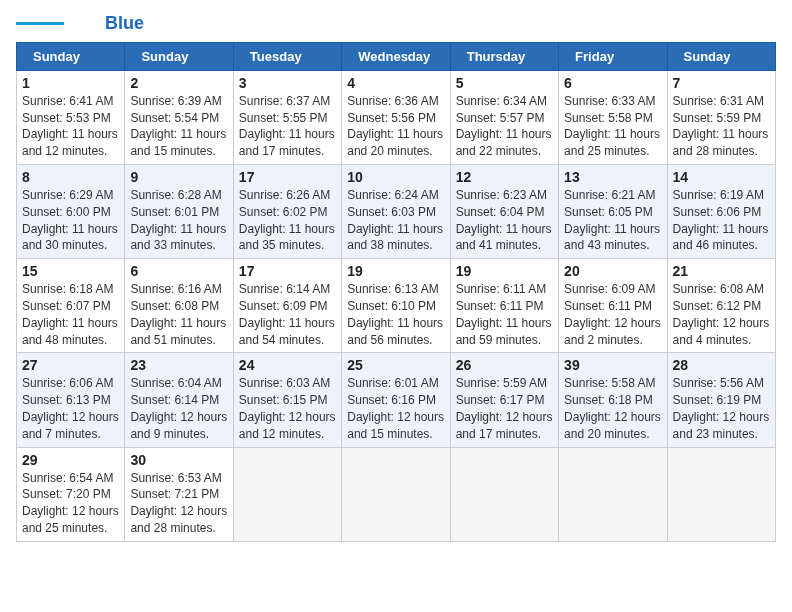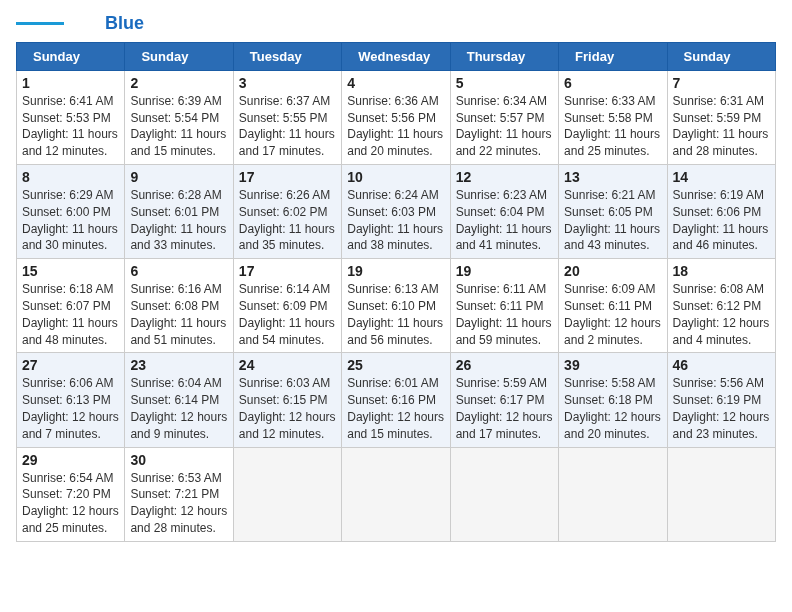--- a/index.html
+++ b/index.html
@@ -194,21 +194,21 @@
         </td>
         <td>
           <span class="day-num">19</span>
           <div class="day-info">Sunrise: 6:11 AM<br>Sunset: 6:11 PM<br>Daylight: 11 hours and 59 minutes.</div>
         </td>
         <td>
           <span class="day-num">20</span>
           <div class="day-info">Sunrise: 6:09 AM<br>Sunset: 6:11 PM<br>Daylight: 12 hours and 2 minutes.</div>
         </td>
         <td>
-          <span class="day-num">18</span>
+          <span class="day-num">21</span>
           <div class="day-info">Sunrise: 6:08 AM<br>Sunset: 6:12 PM<br>Daylight: 12 hours and 4 minutes.</div>
         </td>
       </tr>
       <tr class="row-stripe">
         <td>
           <span class="day-num">27</span>
           <div class="day-info">Sunrise: 6:06 AM<br>Sunset: 6:13 PM<br>Daylight: 12 hours and 7 minutes.</div>
         </td>
         <td>
           <span class="day-num">23</span>
@@ -224,21 +224,21 @@
         </td>
         <td>
           <span class="day-num">26</span>
           <div class="day-info">Sunrise: 5:59 AM<br>Sunset: 6:17 PM<br>Daylight: 12 hours and 17 minutes.</div>
         </td>
         <td>
           <span class="day-num">39</span>
           <div class="day-info">Sunrise: 5:58 AM<br>Sunset: 6:18 PM<br>Daylight: 12 hours and 20 minutes.</div>
         </td>
         <td>
-          <span class="day-num">46</span>
+          <span class="day-num">28</span>
           <div class="day-info">Sunrise: 5:56 AM<br>Sunset: 6:19 PM<br>Daylight: 12 hours and 23 minutes.</div>
         </td>
       </tr>
       <tr>
         <td>
           <span class="day-num">29</span>
           <div class="day-info">Sunrise: 6:54 AM<br>Sunset: 7:20 PM<br>Daylight: 12 hours and 25 minutes.</div>
         </td>
         <td>
           <span class="day-num">30</span>

